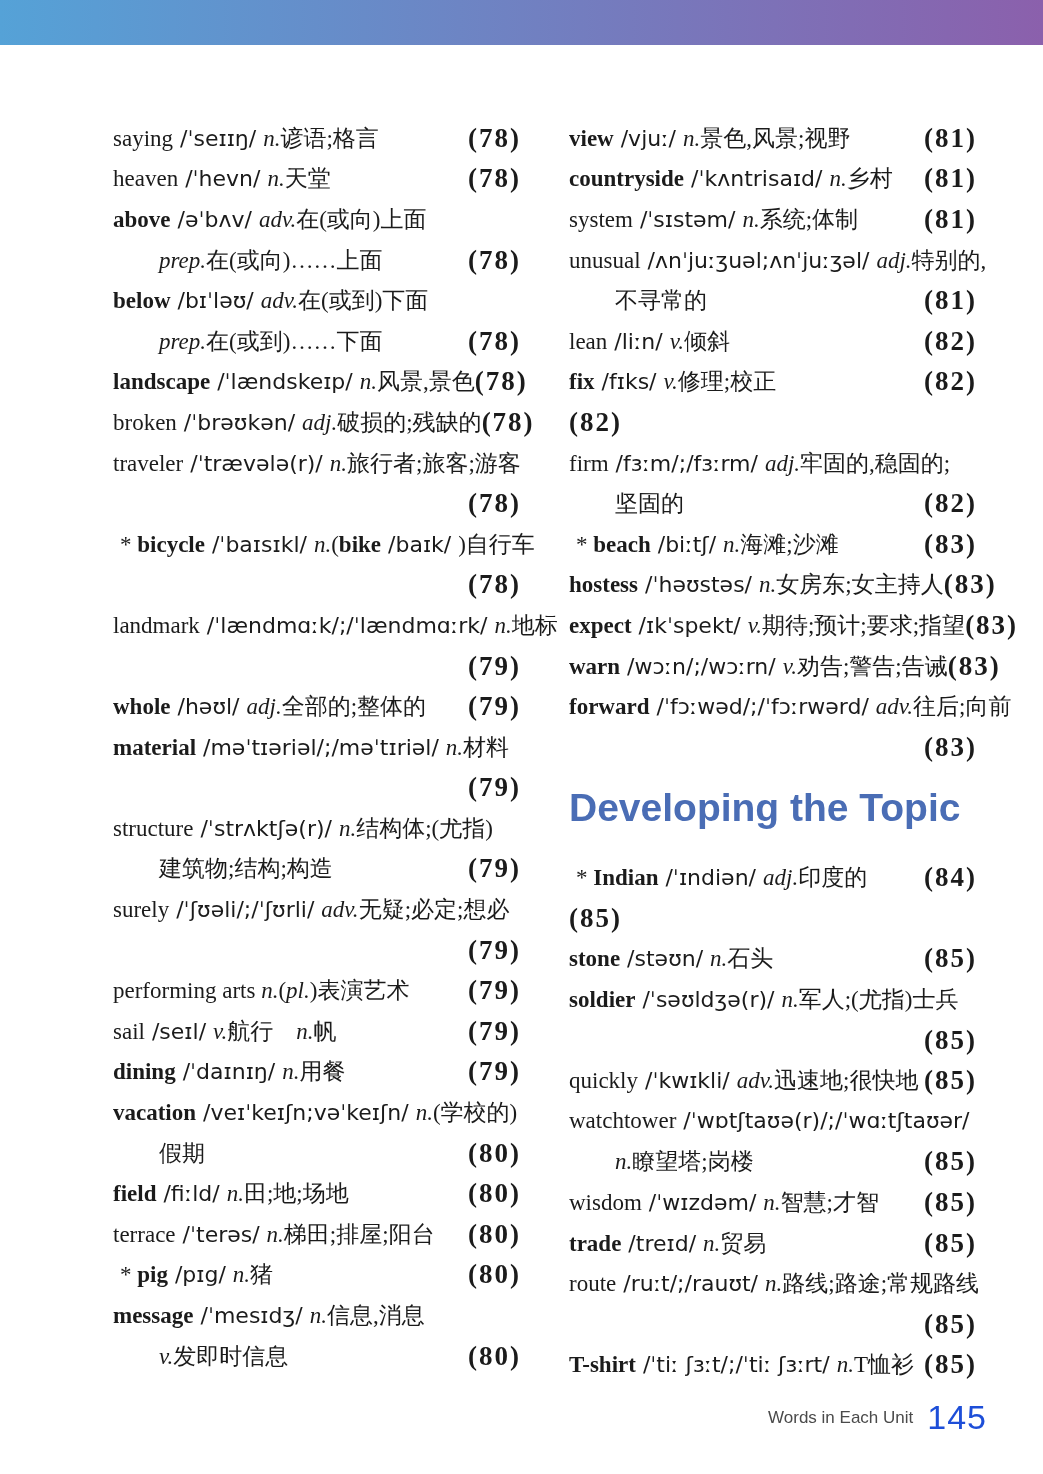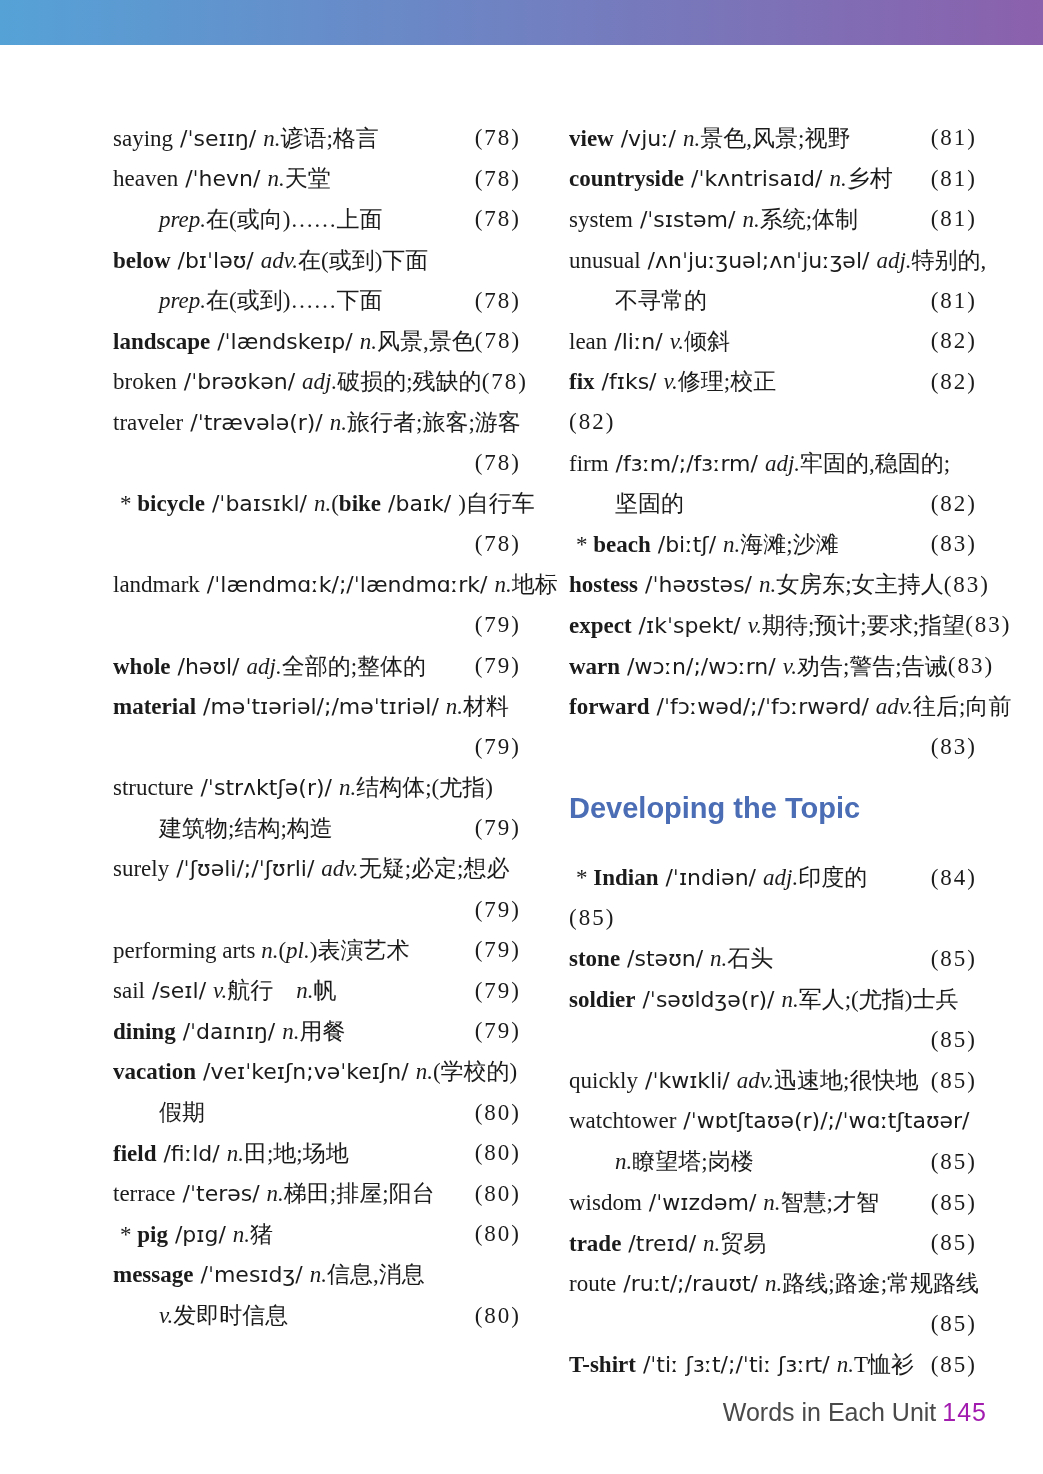--- a/index.html
+++ b/index.html
@@ -9,40 +9,43 @@
   .col{width:408px;}
   .col+.col{margin-left:48px;}
   .line{height:40.6px;display:flex;justify-content:space-between;align-items:center;font-size:23px;white-space:nowrap;}
   .line .left{display:inline-block;}
   .indent1 .left{padding-left:46px;}
   .seg{}
   .bold{font-weight:bold;}
   .italic{font-style:italic;}
   .phon{font-family:"DejaVu Sans",sans-serif;font-size:22px;}
   .star{padding-left:7px;}
-  .pg{letter-spacing:2px;font-size:23px;}
-  .heading{font-family:"Liberation Sans","DejaVu Sans",sans-serif;font-weight:bold;font-size:29px;height:40px;line-height:40px;margin-top:20px;margin-bottom:30px;}
+  .pg{letter-spacing:2px;font-size:27px;font-weight:bold;}
+  .heading{font-family:"Liberation Sans","DejaVu Sans",sans-serif;font-weight:bold;font-size:39px;height:40px;line-height:40px;margin-top:20px;margin-bottom:30px;}
   .footer{position:absolute;right:56px;top:1398px;display:flex;align-items:center;font-family:"Liberation Sans","DejaVu Sans",sans-serif;}
-  .footer .flabel{font-size:25px;color:#4a4a4a;margin-right:6px;}
-  .footer .fnum{font-size:25px;color:#a21caf;font-weight:500;letter-spacing:1px;}
+  .footer .flabel{font-size:17px;color:#4a4a4a;margin-right:14px;}
+  .footer .fnum{font-size:34px;color:#1d4ed8;font-weight:500;letter-spacing:1px;}
 </style>
 </head>
 <body>
 
 <div class="topbar" style="background: linear-gradient(90deg, rgb(85, 162, 215), rgb(139, 96, 172));"></div>
 
 <div class="content">
   <div class="col">
       <div class="line">
         <span class="left"><span class="seg">saying</span><span class="seg phon"> /ˈseɪɪŋ/ </span><span class="seg italic">n.</span><span class="seg">谚语;格言</span></span>
         <span class="pg">(78)</span>
       </div>
       <div class="line">
         <span class="left"><span class="seg">heaven</span><span class="seg phon"> /ˈhevn/ </span><span class="seg italic">n.</span><span class="seg">天堂</span></span>
         <span class="pg">(78)</span>
+      </div>
+      <div class="line">
+        <span class="left"><span class="seg bold">above</span><span class="seg phon"> /əˈbʌv/ </span><span class="seg italic">adv.</span><span class="seg">在(或向)上面</span></span>
       </div>
       <div class="line indent1">
         <span class="left"><span class="seg italic">prep.</span><span class="seg">在(或向)……上面</span></span>
         <span class="pg">(78)</span>
       </div>
       <div class="line">
         <span class="left"><span class="seg bold">below</span><span class="seg phon"> /bɪˈləʊ/ </span><span class="seg italic">adv.</span><span class="seg">在(或到)下面</span></span>
       </div>
       <div class="line indent1">
         <span class="left"><span class="seg italic">prep.</span><span class="seg">在(或到)……下面</span></span>

